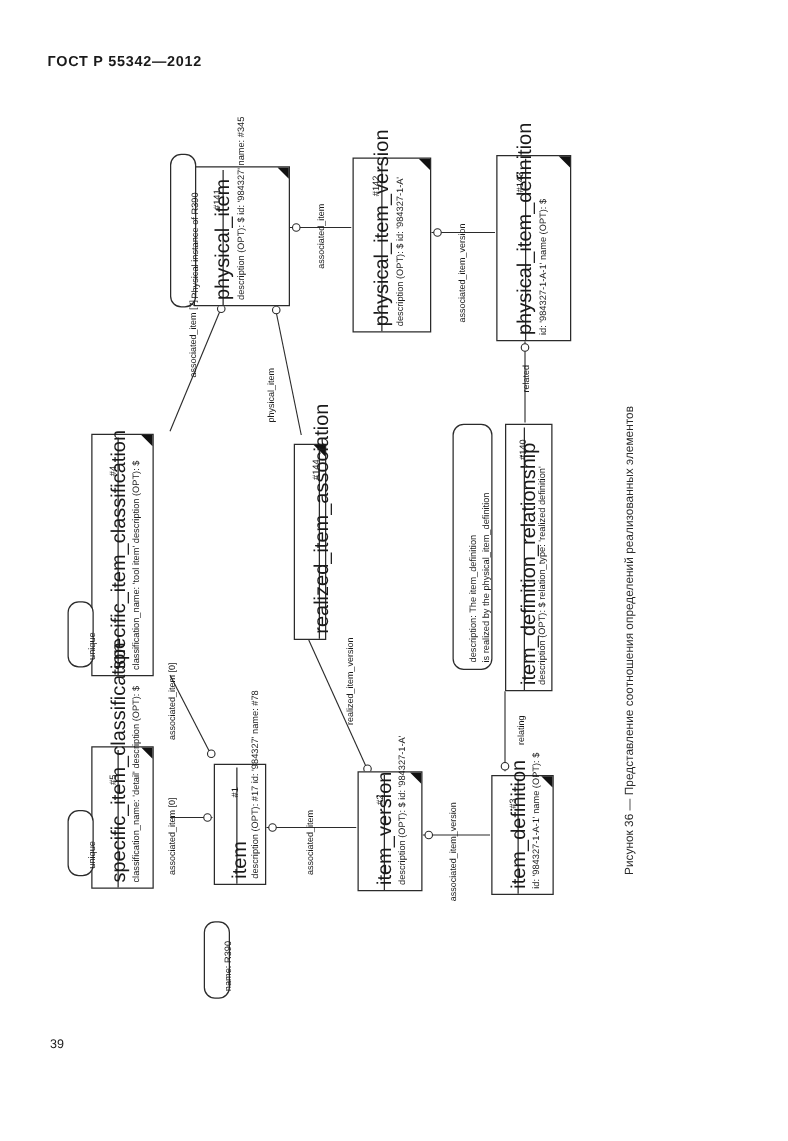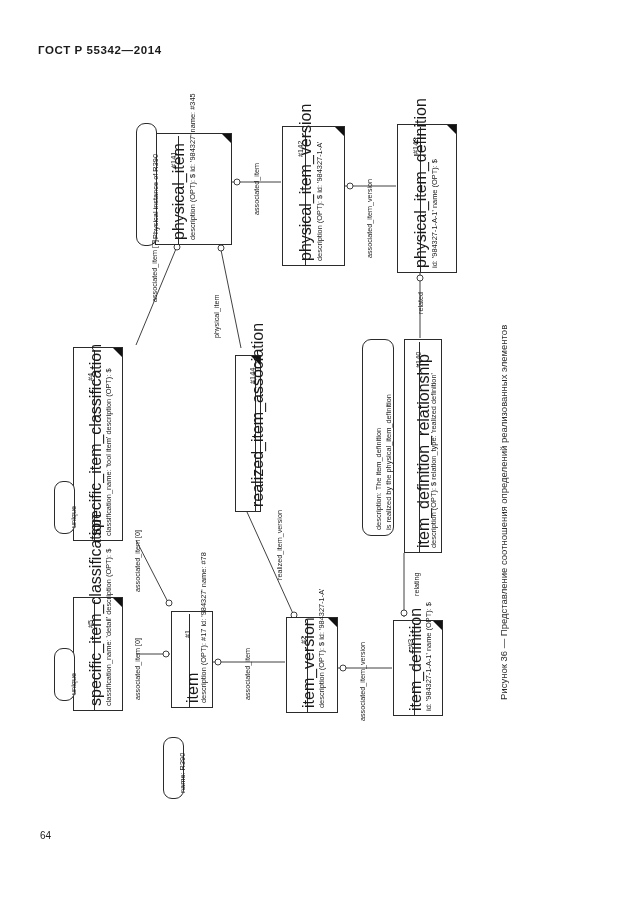--- a/index.html
+++ b/index.html
@@ -67,23 +67,23 @@
     position:absolute;font-size:7.2px;white-space:nowrap;
     transform-origin:0 0;transform:rotate(-90deg);
     color:#1a1a1a;background:transparent;
   }
 </style>
 </head>
 <body>
 
 <div class="page">
 
-  <div class="std-header">ГОСТ Р 55342—2014</div>
-
-  <div class="page-number">64</div>
+  <div class="std-header">ГОСТ Р 55342—2012</div>
+
+  <div class="page-number">39</div>
 
   <div class="canvas">
   <svg width="630" height="913">
     <g stroke="#2b2b2b" stroke-width="0.9" fill="none">
 
       <line x1="232" y1="182" x2="281" y2="182"></line>
       <circle cx="237" cy="182" r="3" fill="#fff"></circle>
 
       <line x1="345" y1="186" x2="396" y2="186"></line>
       <circle cx="350" cy="186" r="3" fill="#fff"></circle>

